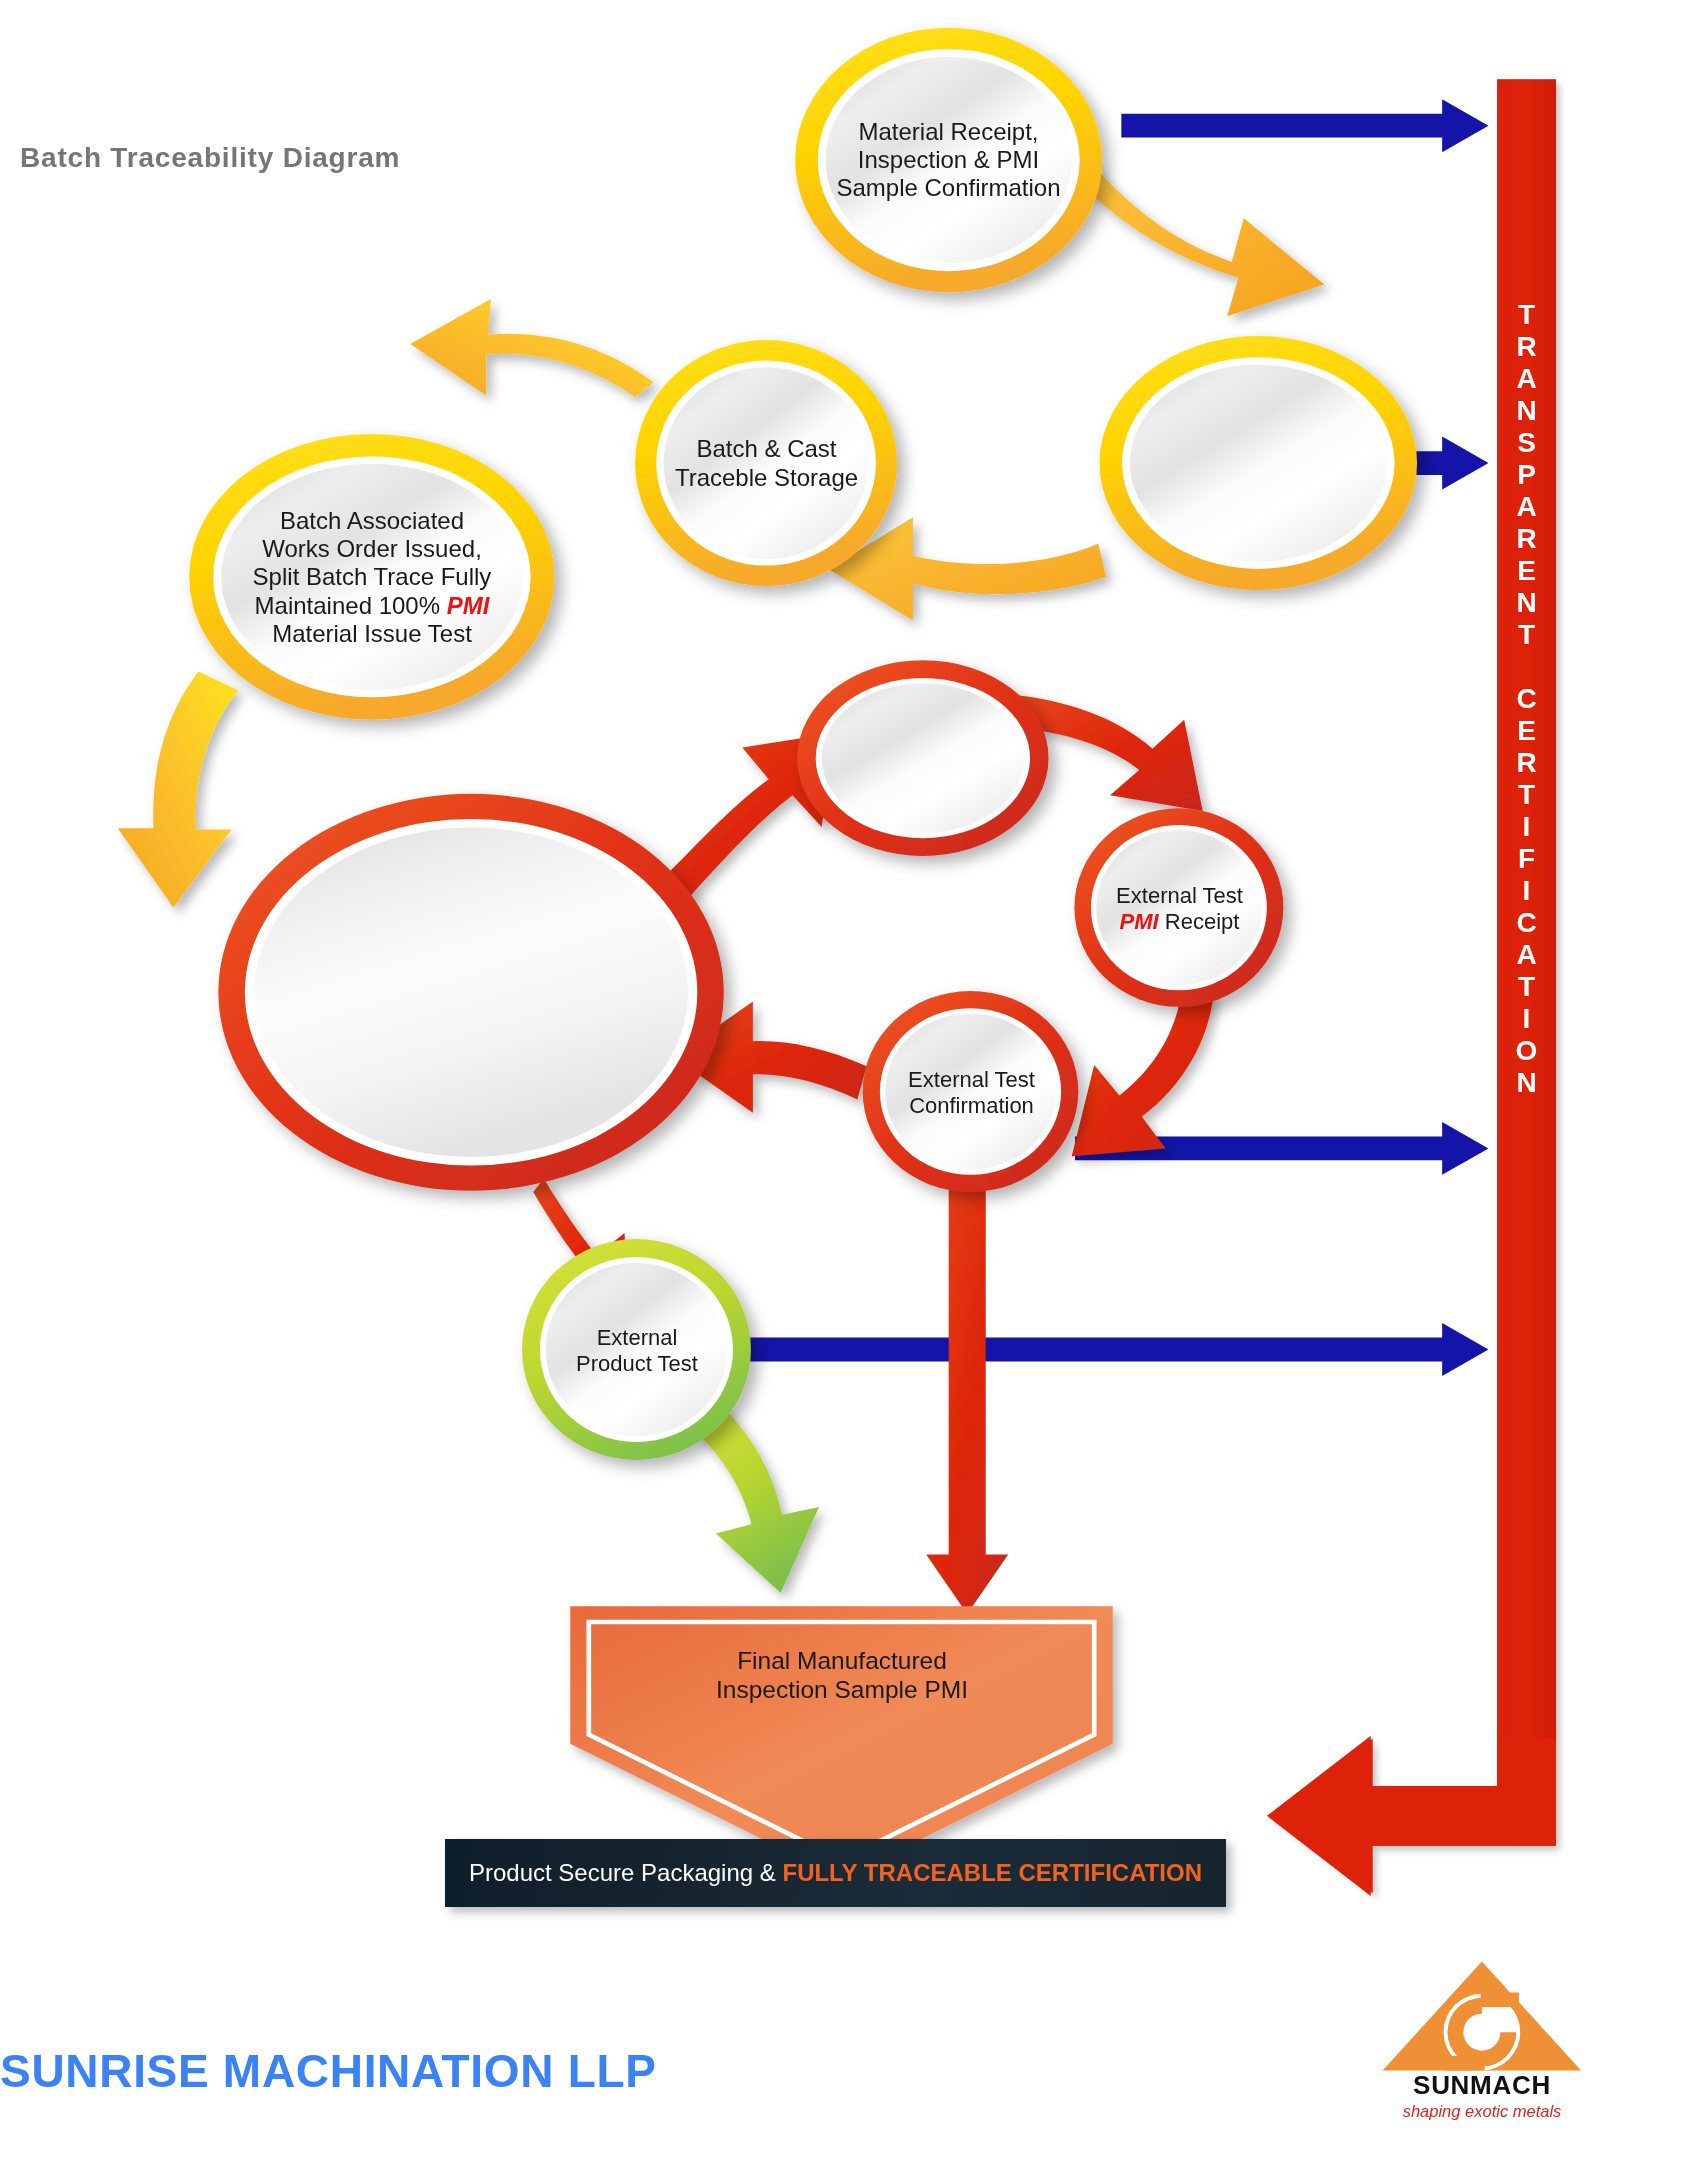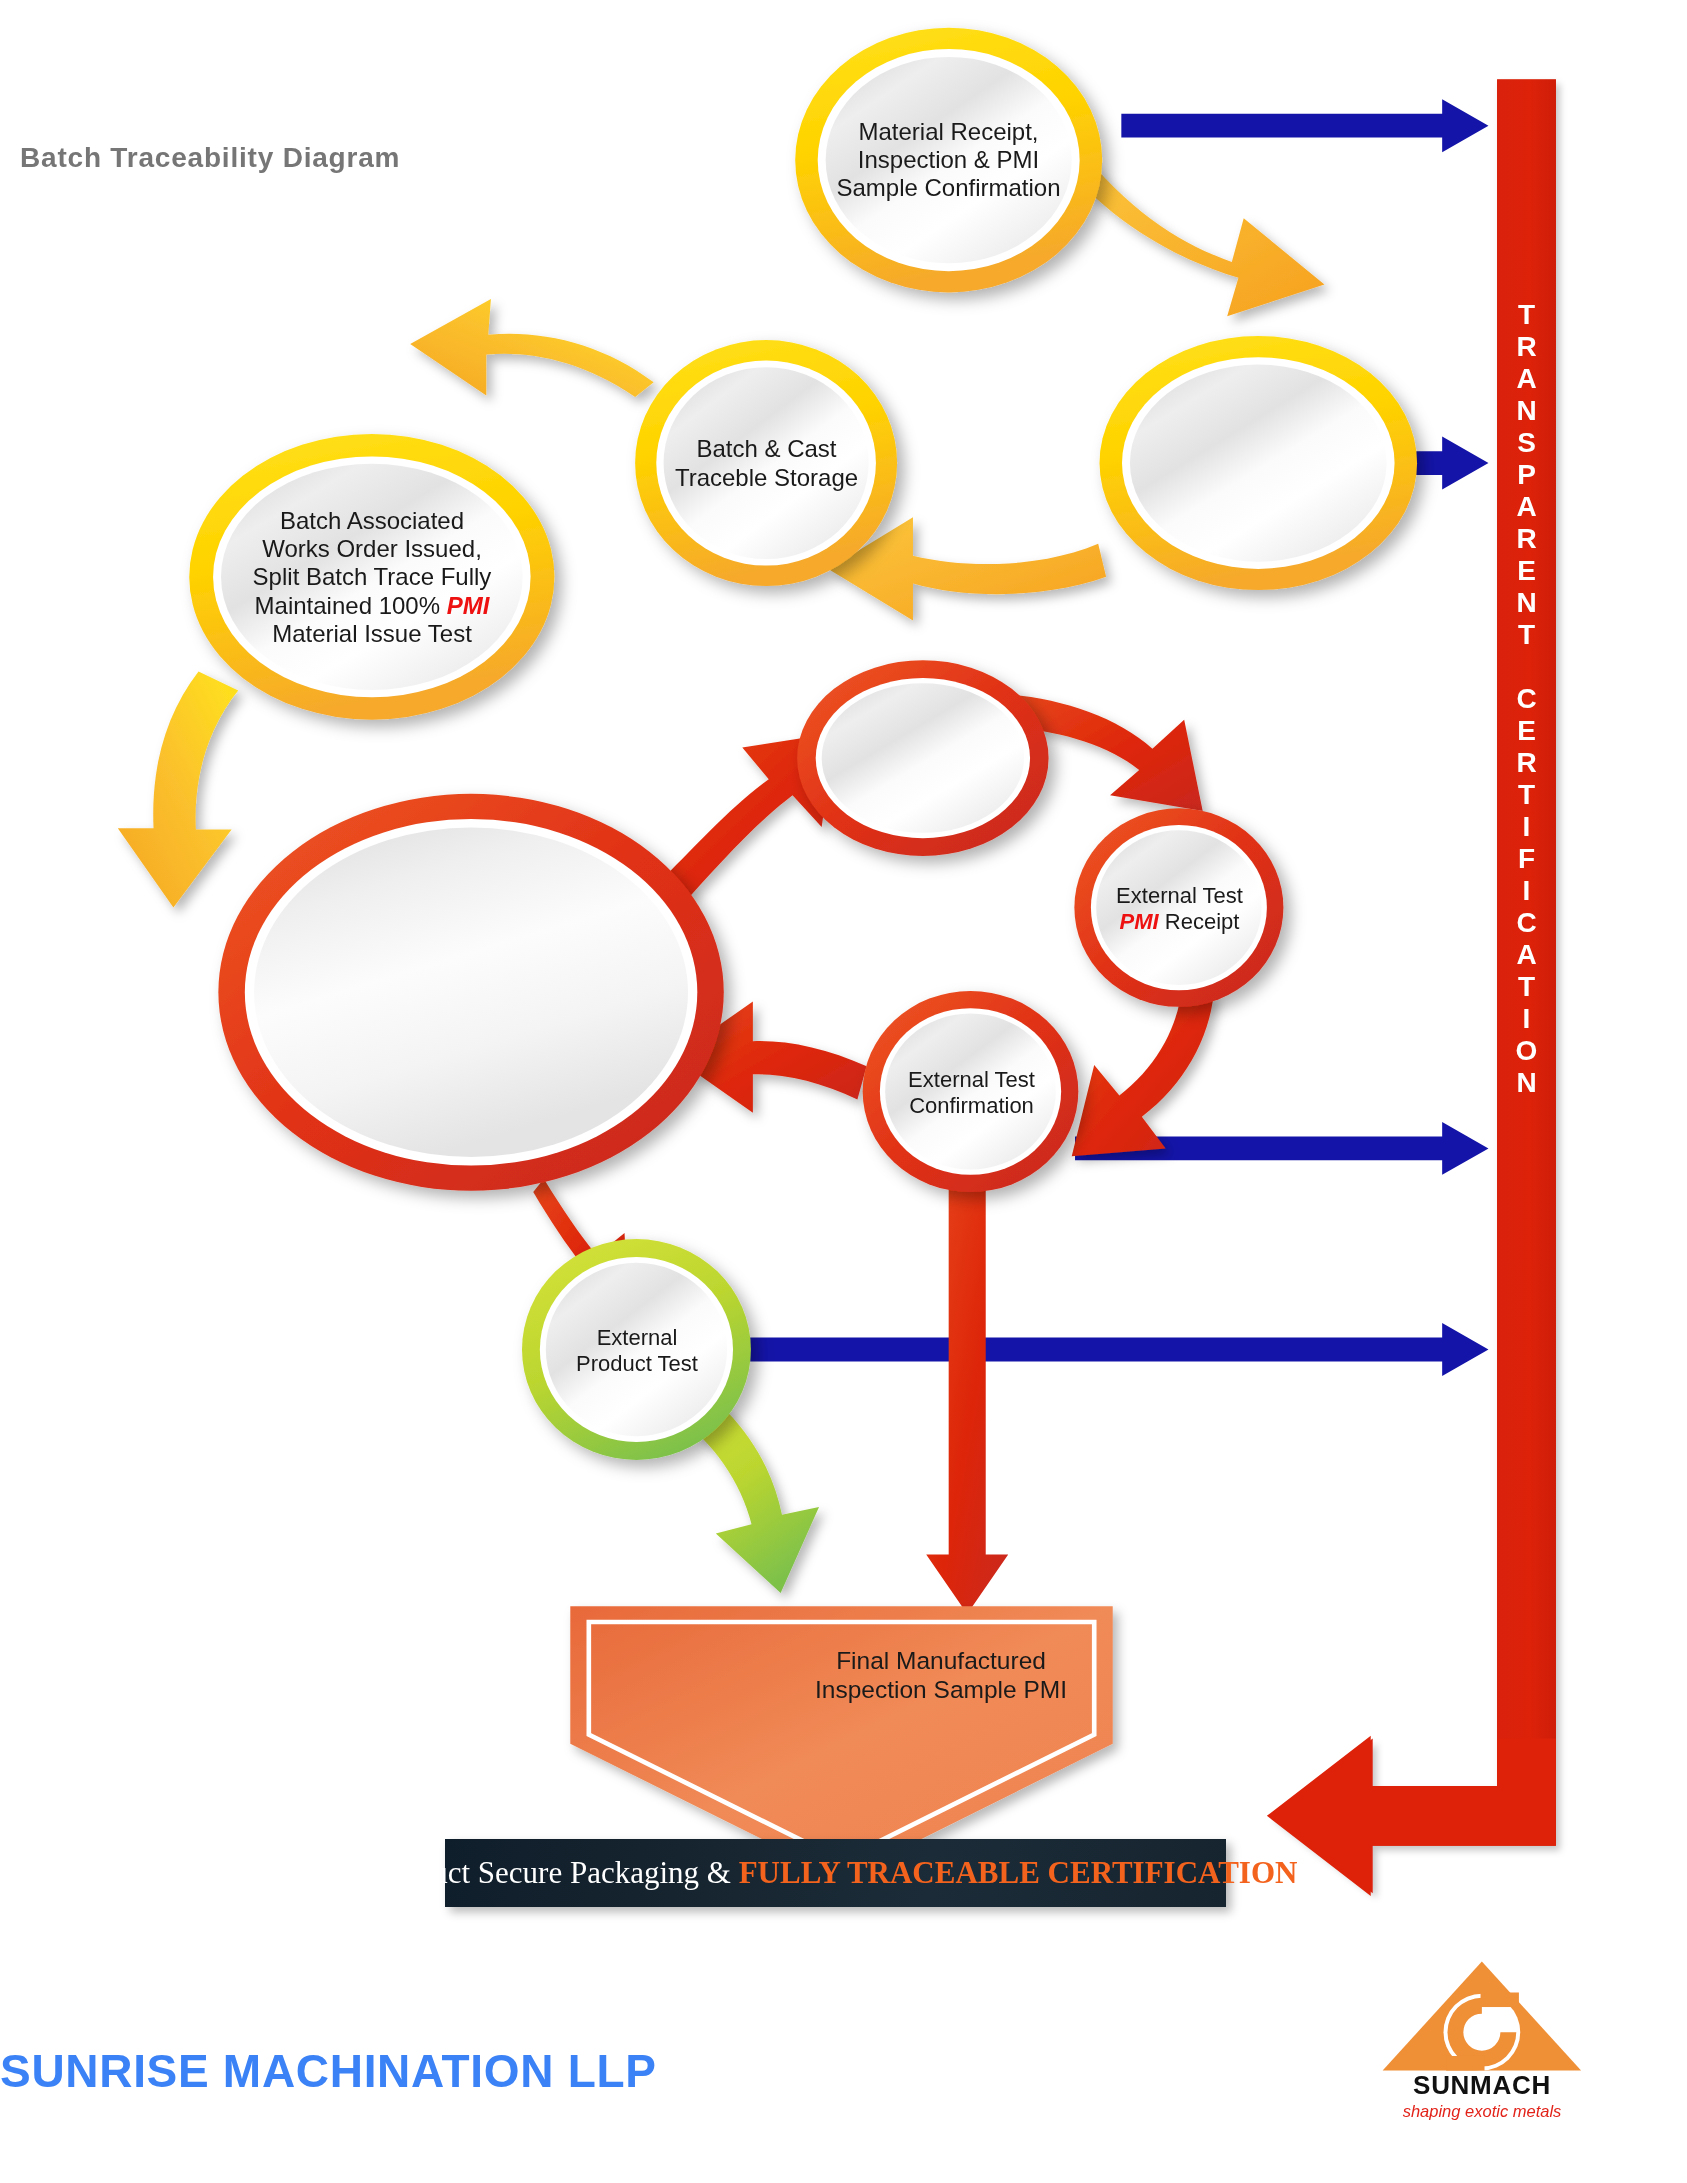--- a/index.html
+++ b/index.html
@@ -39,22 +39,22 @@
   #cert-bar-text span{display:block;height:32px;}
 
   
   #banner{
     position:absolute;left:445px;top:1839px;width:781px;height:68px;
     background:linear-gradient(100deg,#0f1e2b 0%,#16242f 30%,#1b2c38 62%,#16242f 100%);
     box-shadow:5.3px 5.3px 9.3px rgba(0,0,0,0.28);
     display:flex;align-items:center;justify-content:center;
   }
   #banner-text{
-    font-size:31px;color:#ffffff;white-space:nowrap;
-    font-family:Liberation Serif, serif;
+    font-size:24px;color:#ffffff;white-space:nowrap;
+    font-family:Liberation Sans, sans-serif;
   }
   #banner-text b{color:#f4631e;font-weight:bold;letter-spacing:0px;}
 
   
   #company{
     position:absolute;left:0;top:2044px;width:1297px;
     font-size:46px;font-weight:bold;color:#3b82f6;
     letter-spacing:0.7px;
     font-family:"Liberation Sans",sans-serif;
   }
@@ -363,21 +363,21 @@
       </div>
     </div>
 
   <div class="node-label" style="left:549px;top:1310px;width:176px;height:81px;font-size:22px;">
       <div>
         <div>External</div>
         <div>Product Test</div>
       </div>
     </div>
 
-  <div class="node-label" style="left:617px;top:1633px;width:450px;height:86px;font-size:24.5px;justify-content:flex-end;">
+  <div class="node-label" style="left:617px;top:1633px;width:450px;height:86px;font-size:24.5px;">
       <div>
         <div>Final Manufactured</div>
         <div>Inspection Sample PMI</div>
       </div>
     </div>
 
   <div id="banner">
     <div id="banner-text">Product Secure Packaging &amp; <b>FULLY TRACEABLE CERTIFICATION</b></div>
   </div>
 

